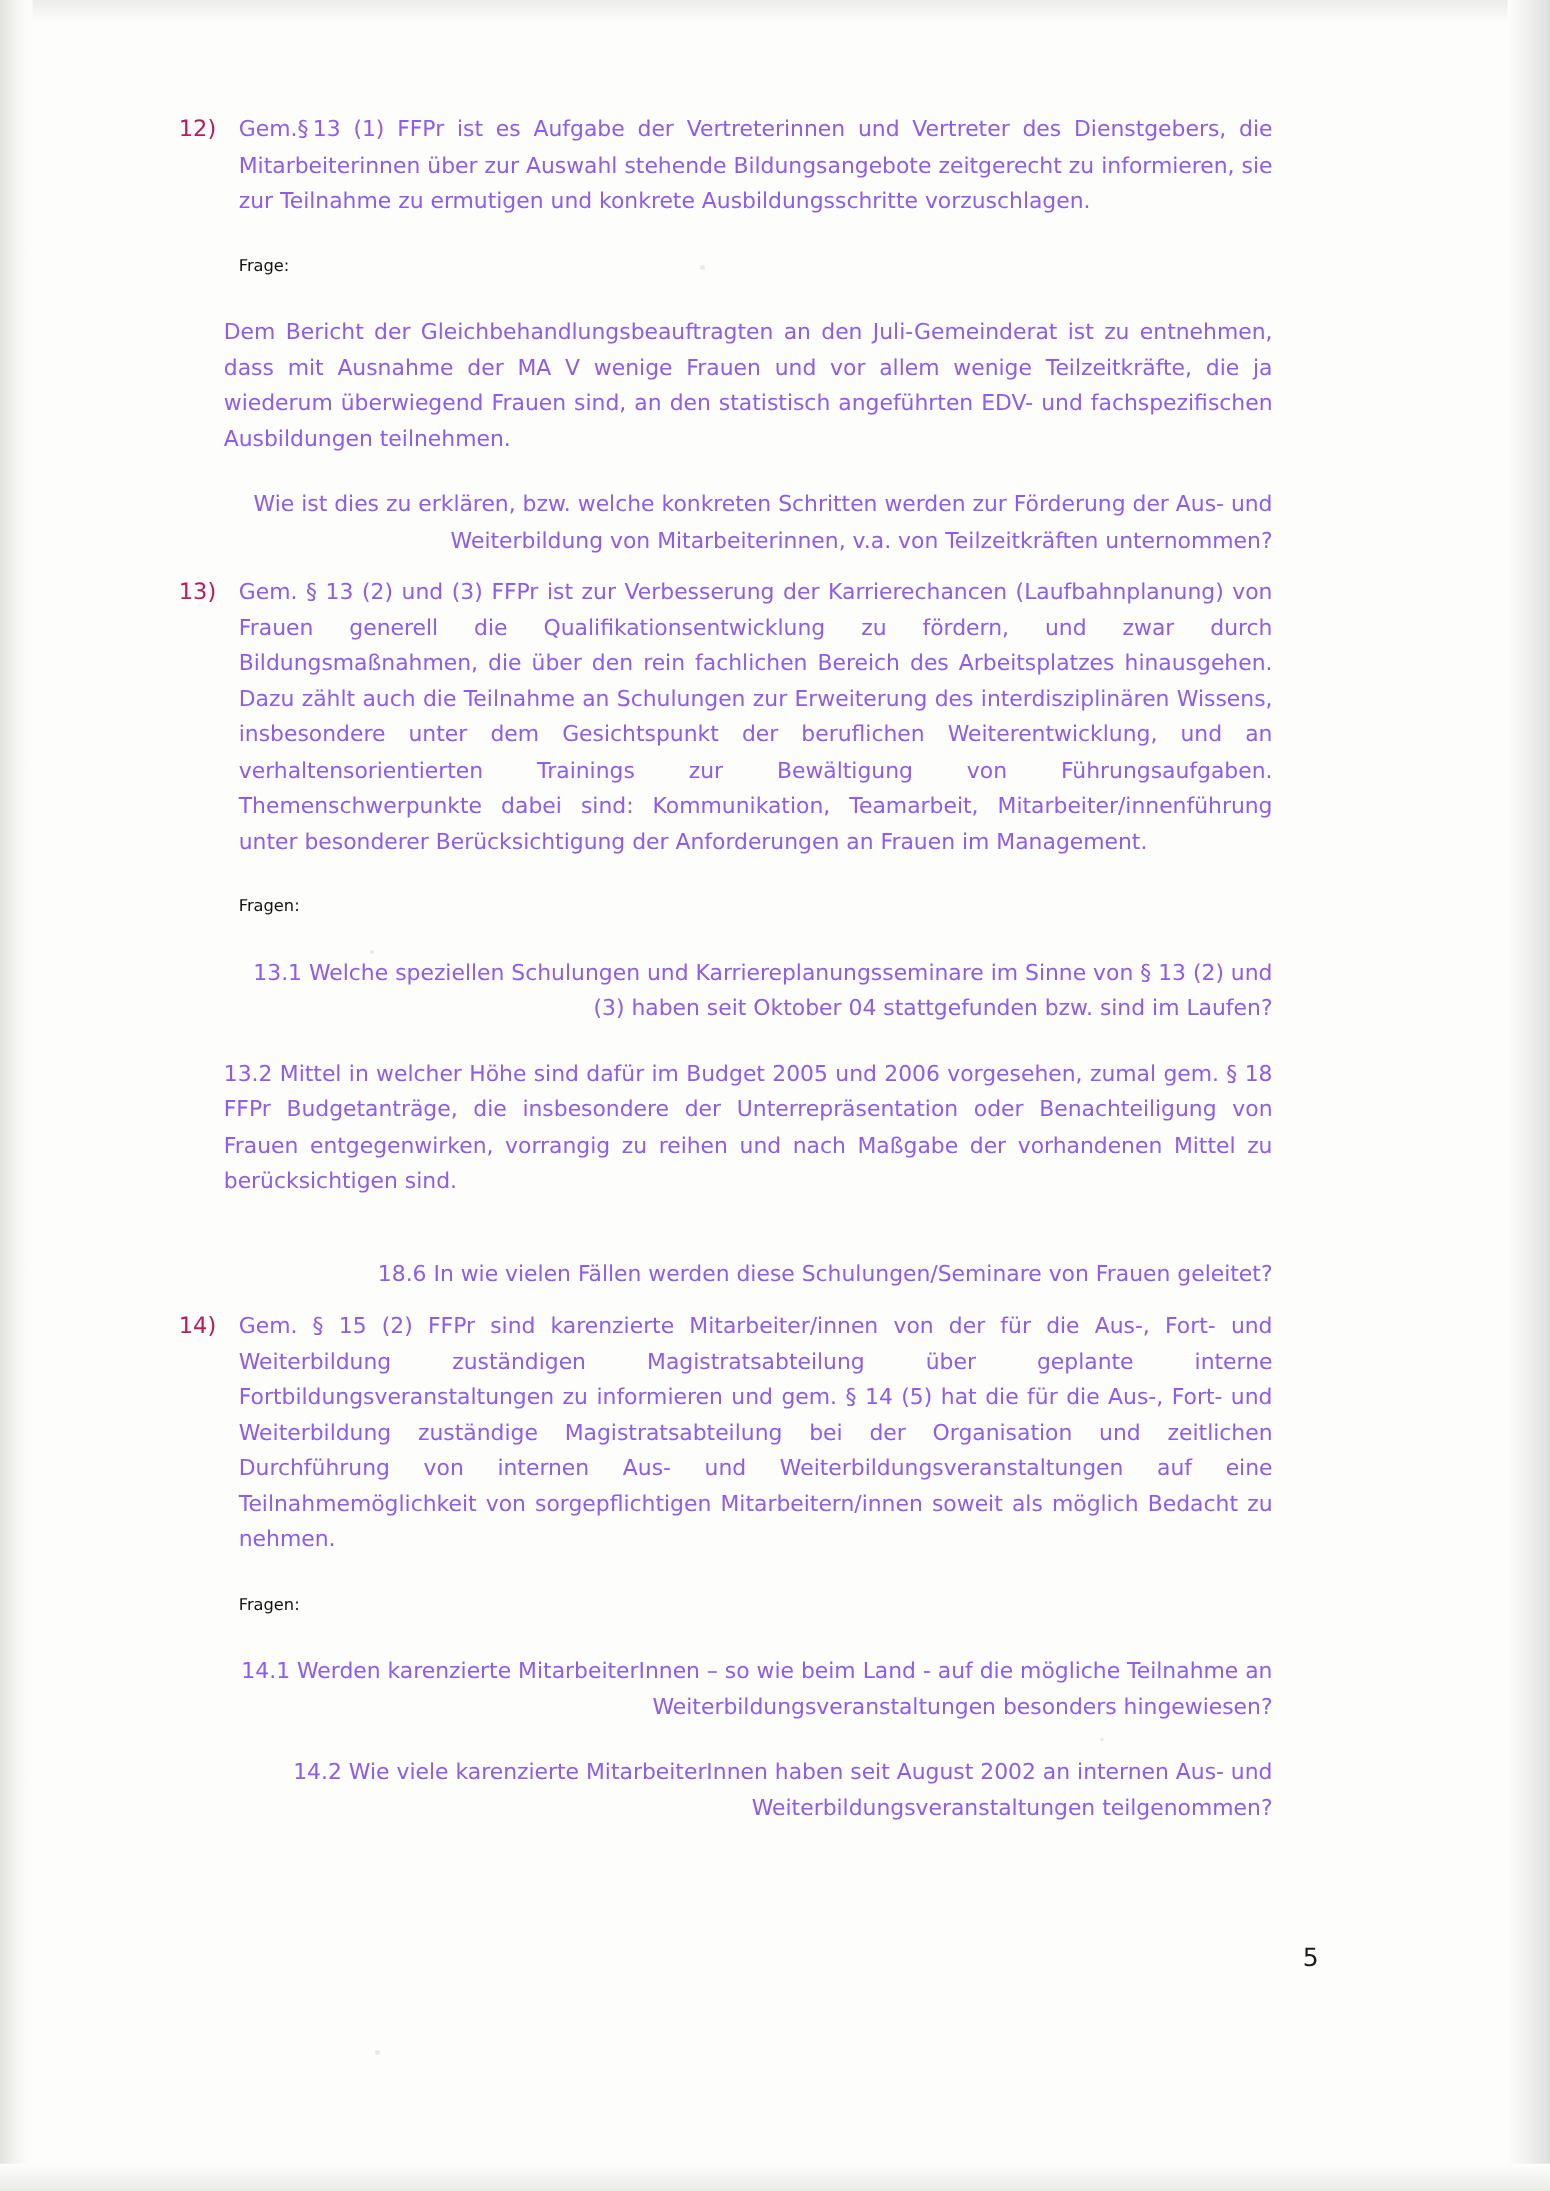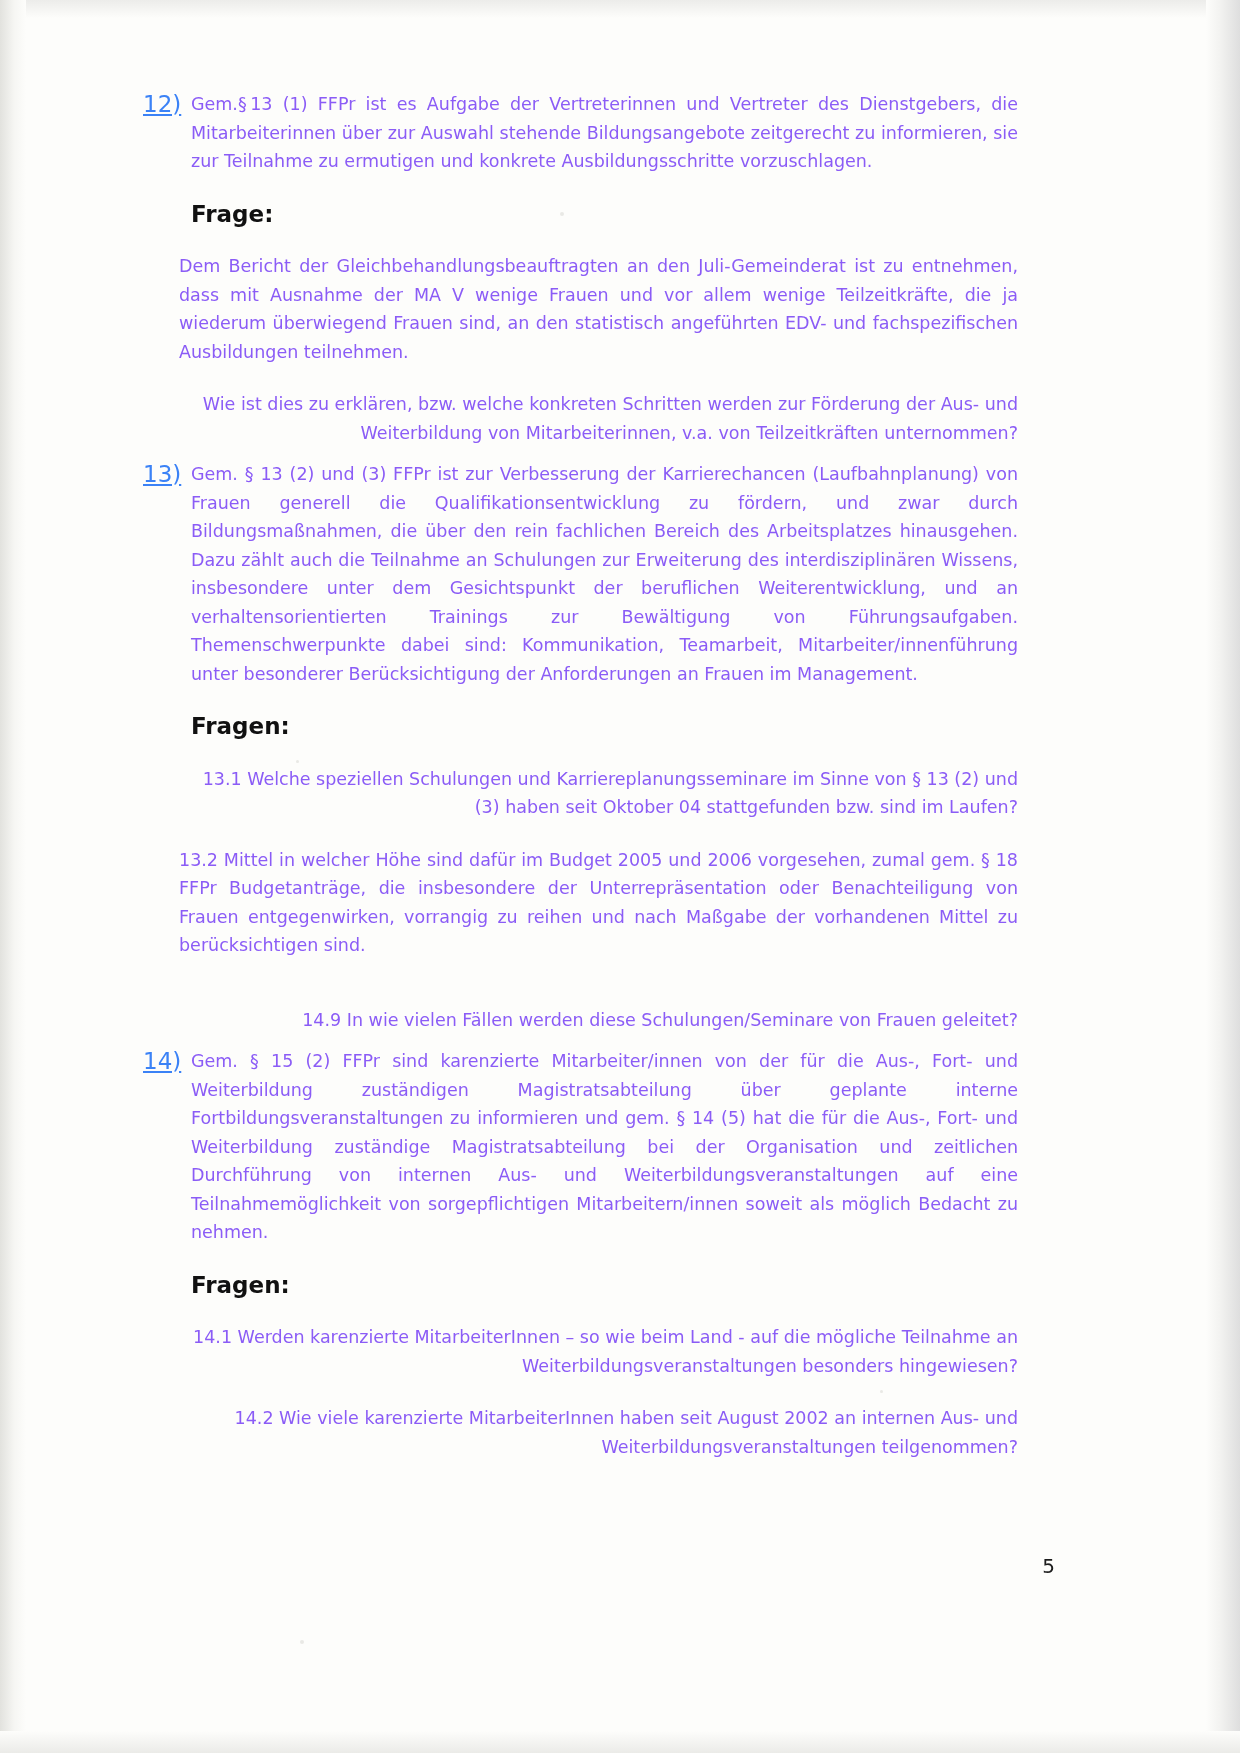--- a/index.html
+++ b/index.html
@@ -53,43 +53,42 @@
     width: 875px;
   }
 
   .block {
     display: flex;
     margin-bottom: 0;
   }
   .num {
     width: 48px;
     flex: 0 0 48px;
-    font-size: 23px;
+    font-size: 18px;
     line-height: 28.5px;
-    color: #3b82f6;
+    color: #be185d;
     white-space: nowrap;
-    text-decoration: underline;
   }
   .para {
     flex: 1 1 auto;
     font-size: 17.5px;
     line-height: 28.5px;
     color: #8b5cf6;
     text-align: justify;
     text-justify: inter-word;
   }
   .para.nojust {
     text-align: right;
   }
   .indent {
     margin-left: 36px;
   }
   .heading {
-    font-weight: bold;
-    font-size: 23px;
+    font-weight: normal;
+    font-size: 13px;
     line-height: 28.5px;
     color: #111;
     margin-left: 48px;
   }
   .gap-sm { height: 13px; }
   .gap-md { height: 24px; }
   .gap-xl { height: 46px; }
 
   .pagenum {
     position: absolute;
@@ -156,21 +155,21 @@
     <div class="gap-md"></div>
 
     <div class="para indent nojust">13.1 Welche speziellen Schulungen und Karriereplanungsseminare im Sinne von § 13 (2) und (3) haben seit Oktober 04 stattgefunden bzw. sind im Laufen?</div>
 
     <div class="gap-md"></div>
 
     <div class="para indent">13.2 Mittel in welcher Höhe sind dafür im Budget 2005 und 2006 vorgesehen, zumal gem. § 18 FFPr Budgetanträge, die insbesondere der Unterrepräsentation oder Benachteiligung von Frauen entgegenwirken, vorrangig zu reihen und nach Maßgabe der vorhandenen Mittel zu berücksichtigen sind.</div>
 
     <div class="gap-xl"></div>
 
-    <div class="para indent nojust">14.9 In wie vielen Fällen werden diese Schulungen/Seminare von Frauen geleitet?</div>
+    <div class="para indent nojust">18.6 In wie vielen Fällen werden diese Schulungen/Seminare von Frauen geleitet?</div>
 
     <div class="gap-sm"></div>
 
     <div class="block">
       <div class="num">14)</div>
       <div class="para">Gem. § 15 (2) FFPr sind karenzierte Mitarbeiter/innen von der für die Aus-, Fort- und Weiterbildung zuständigen Magistratsabteilung über geplante interne Fortbildungsveranstaltungen zu informieren und gem. § 14 (5) hat die für die Aus-, Fort- und Weiterbildung zuständige Magistratsabteilung bei der Organisation und zeitlichen Durchführung von internen Aus- und Weiterbildungsveranstaltungen auf eine Teilnahmemöglichkeit von sorgepflichtigen Mitarbeitern/innen soweit als möglich Bedacht zu nehmen.</div>
     </div>
 
     <div class="gap-md"></div>
 

